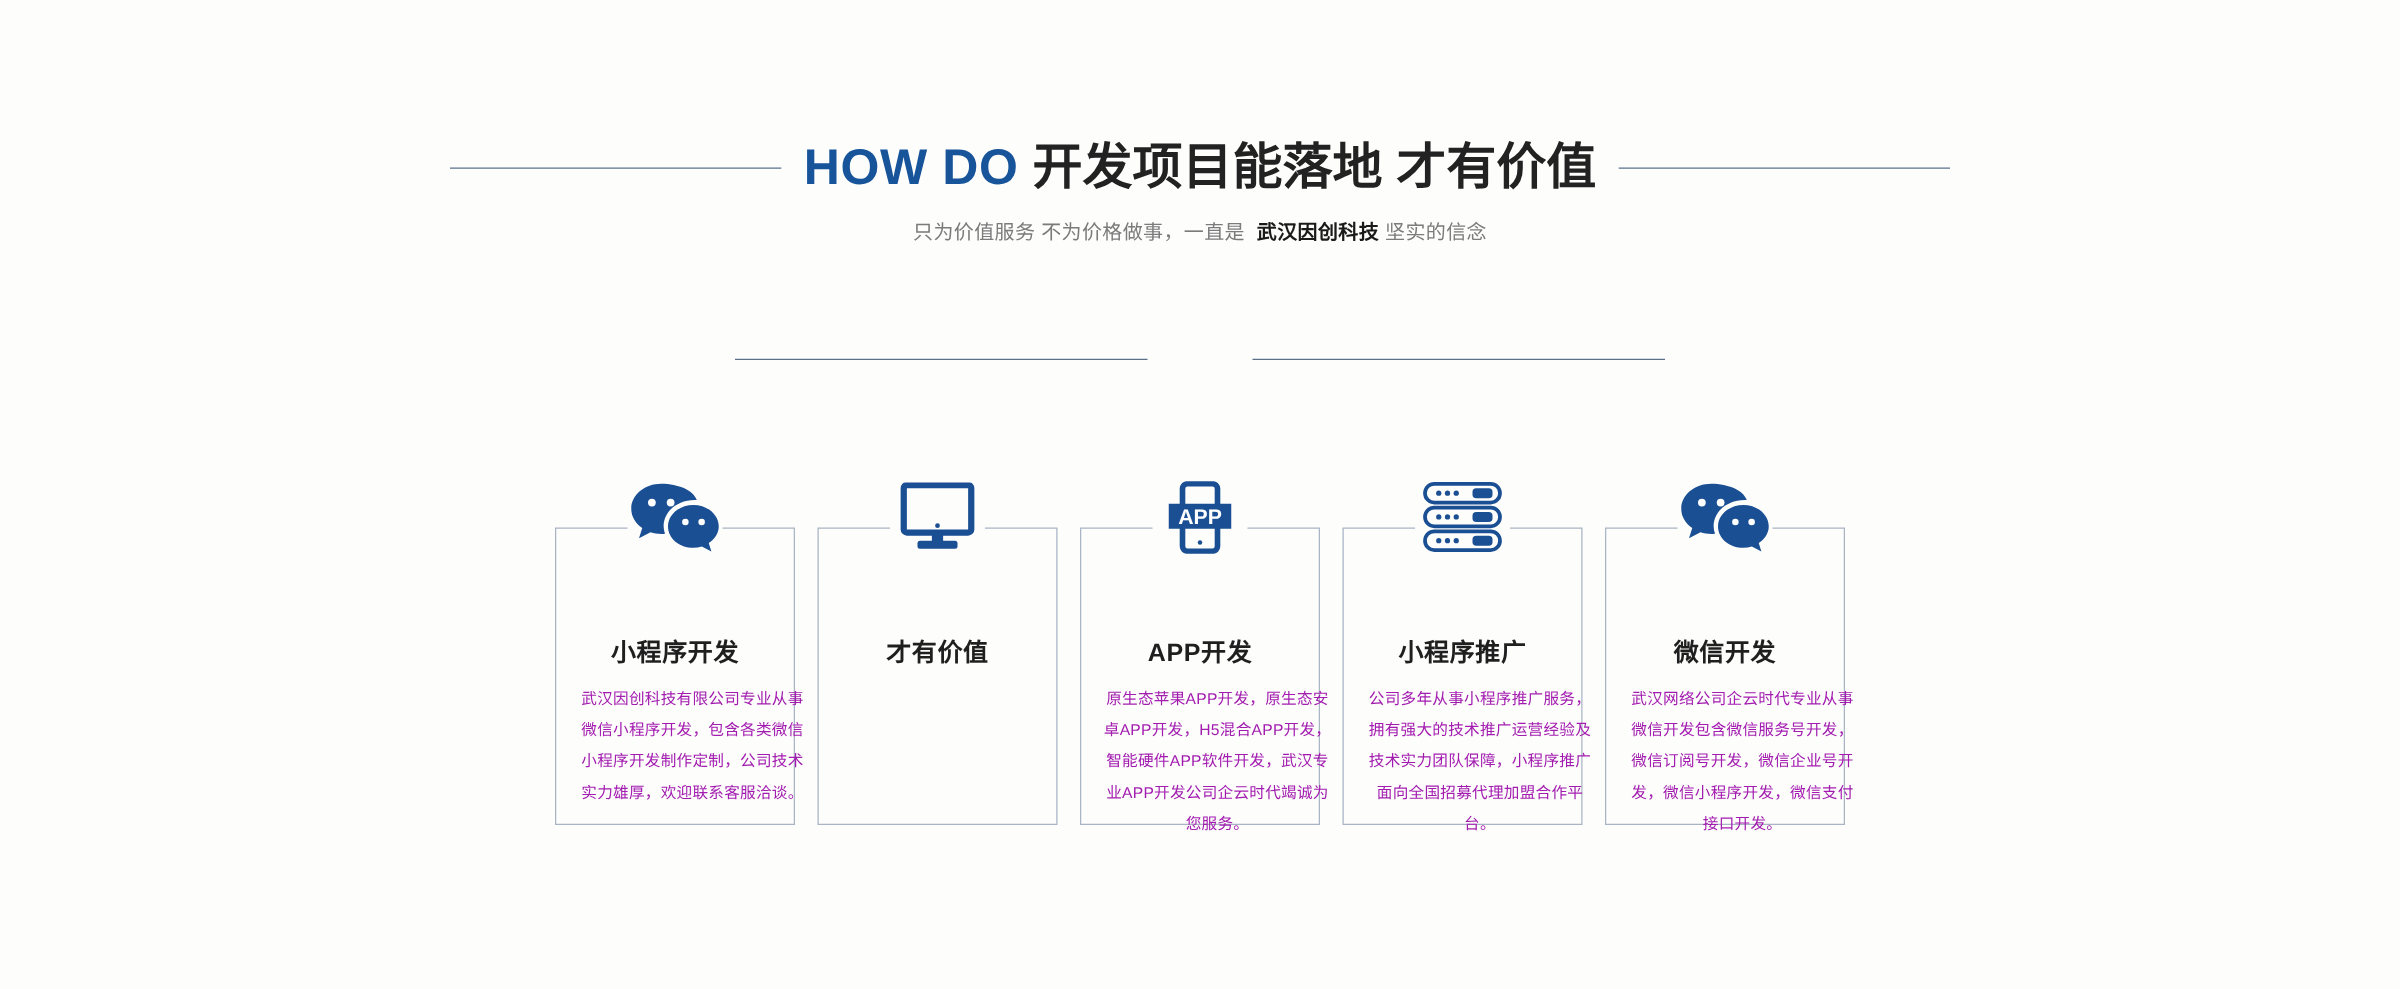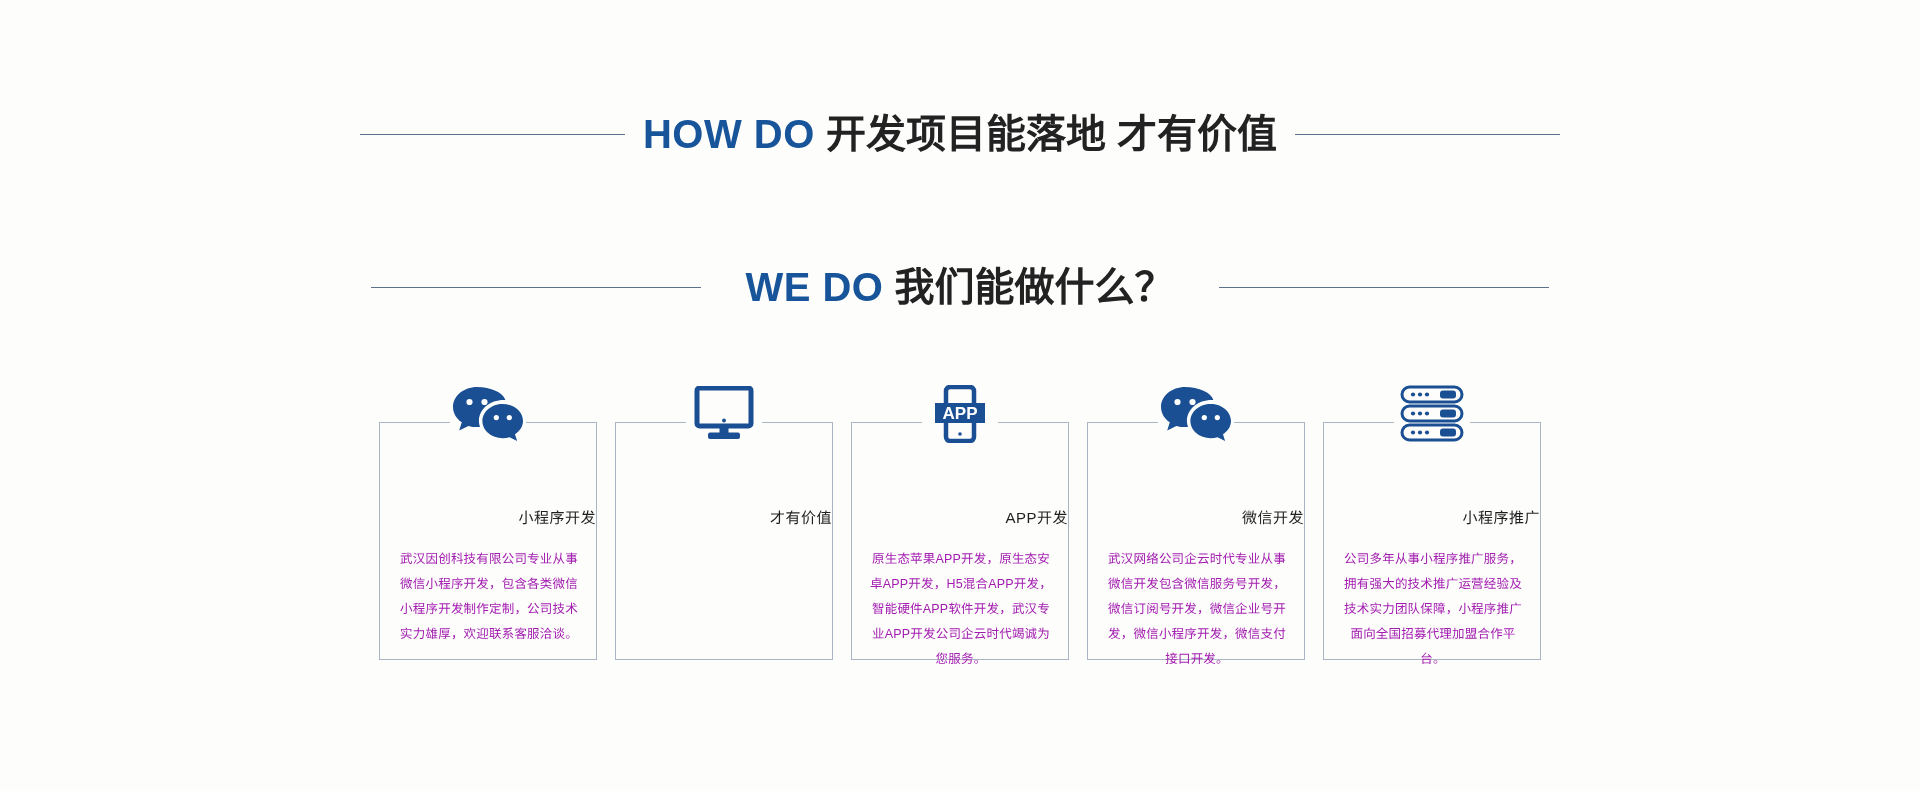--- a/index.html
+++ b/index.html
@@ -88,21 +88,21 @@
     left: 0;
     width: 1920px;
     display: flex;
     justify-content: center;
     align-items: flex-start;
     gap: 18px;
   }
 
   .card {
     position: relative;
-    width: 218px;
+    width: 192px;
     height: 238px;
     margin-top: 22px;
     box-sizing: border-box;
     border: 1px solid #a9b4c4;
     background: transparent;
   }
   
   .card .notch {
     position: absolute;
     top: -3px;
@@ -123,23 +123,23 @@
     display: flex;
     align-items: center;
     justify-content: center;
   }
 
   .card .card-title {
     position: absolute;
     top: 83px;
     left: 0;
     width: 100%;
-    text-align: right;
-    font-size: 15px;
-    font-weight: normal;
+    text-align: center;
+    font-size: 20px;
+    font-weight: bold;
     color: #1f1f1f;
     letter-spacing: 0.5px;
   }
 
   .card .card-body {
     position: absolute;
     top: 124px;
     left: 16px;
     width: 186px;
     text-align: center;
@@ -157,28 +157,28 @@
 <div class="section-how">
 
   <div class="heading-row how-row">
     <div class="rule rule-left-how"></div>
     <div class="headline">
       <span class="en">HOW DO</span><span>&nbsp;</span><span class="cn">开发项目能落地 才有价值</span>
     </div>
     <div class="rule rule-right-how"></div>
   </div>
 
+  <div class="subtitle">
+    <span>只为价值服务 不为价格做事，一直是</span><span>&nbsp;&nbsp;</span><span class="brand">武汉因创科技</span><span>&nbsp;</span><span>坚实的信念</span>
+  </div>
 
 </div>
 
 <div class="heading-row we-row">
   <div class="rule rule-left-we"></div>
-  <div class="headline">
-    <span class="en">WE DO</span><span>&nbsp;</span><span class="cn">我们能做什么？</span>
-  </div>
   <div class="rule rule-right-we"></div>
 </div>
 
 <div class="cards">
 
   <div class="card">
     <div class="notch"></div>
     <div class="icon-wrap">
       <svg width="74" height="58" viewBox="0 0 74 58">
         <path d="M26 2C12.8 2 2 10.9 2 21.9c0 6.2 3.4 11.7 8.8 15.4l-2.6 8.3 9.2-4.7c2.7.8 5.6 1.2 8.6 1.2 1 0 2-.05 3-.14-.7-1.9-1.1-3.9-1.1-6C27.9 24.2 38.9 15 52.6 15c.6 0 1.2.02 1.8.06C52 7.5 39.9 2 26 2z" fill="#1b4f93"></path>
@@ -211,36 +211,20 @@
     <div class="icon-wrap">
       <svg width="56" height="58" viewBox="0 0 56 58">
         <rect x="14" y="2" width="28" height="54" rx="4" fill="none" stroke="#1b4f93" stroke-width="4.5"></rect>
         <circle cx="28" cy="49" r="1.8" fill="#1b4f93"></circle>
         <rect x="3" y="18" width="50" height="20" fill="#1b4f93"></rect>
         <text x="28" y="34.2" text-anchor="middle" font-family="Liberation Sans, sans-serif" font-size="17" font-weight="bold" fill="#ffffff">APP</text>
       </svg>
     </div>
     <div class="card-title">APP开发</div>
     <div class="card-body">原生态苹果APP开发，原生态安卓APP开发，H5混合APP开发，智能硬件APP软件开发，武汉专业APP开发公司企云时代竭诚为您服务。</div>
-  </div>
-
-  <div class="card">
-    <div class="notch"></div>
-    <div class="icon-wrap">
-      <svg width="74" height="58" viewBox="0 0 74 58">
-        <path d="M26 2C12.8 2 2 10.9 2 21.9c0 6.2 3.4 11.7 8.8 15.4l-2.6 8.3 9.2-4.7c2.7.8 5.6 1.2 8.6 1.2 1 0 2-.05 3-.14-.7-1.9-1.1-3.9-1.1-6C27.9 24.2 38.9 15 52.6 15c.6 0 1.2.02 1.8.06C52 7.5 39.9 2 26 2z" fill="#1b4f93"></path>
-        <circle cx="18.5" cy="17" r="3.1" fill="#ffffff"></circle>
-        <circle cx="33.5" cy="17" r="3.1" fill="#ffffff"></circle>
-        <path d="M72 36.1C72 26.6 62.9 19 51.7 19S31.4 26.6 31.4 36.1c0 9.5 9.1 17.1 20.3 17.1 2.4 0 4.7-.35 6.8-1l7.6 3.9-2.1-6.8C68.9 46.1 72 41.4 72 36.1z" fill="#1b4f93"></path>
-        <circle cx="45.3" cy="32.6" r="2.6" fill="#ffffff"></circle>
-        <circle cx="58.3" cy="32.6" r="2.6" fill="#ffffff"></circle>
-      </svg>
-    </div>
-    <div class="card-title">微信开发</div>
-    <div class="card-body">武汉网络公司企云时代专业从事微信开发包含微信服务号开发，微信订阅号开发，微信企业号开发，微信小程序开发，微信支付接口开发。</div>
   </div>
 
   <div class="card">
     <div class="notch"></div>
     <div class="icon-wrap">
       <svg width="64" height="58" viewBox="0 0 64 58">
         <g fill="none" stroke="#1b4f93" stroke-width="3">
           <rect x="2" y="2" width="60" height="15" rx="7.5"></rect>
           <rect x="2" y="21" width="60" height="15" rx="7.5"></rect>
           <rect x="2" y="40" width="60" height="15" rx="7.5"></rect>
@@ -258,13 +242,29 @@
           <rect x="40" y="5.5" width="16" height="8" rx="3"></rect>
           <rect x="40" y="24.5" width="16" height="8" rx="3"></rect>
           <rect x="40" y="43.5" width="16" height="8" rx="3"></rect>
         </g>
       </svg>
     </div>
     <div class="card-title">小程序推广</div>
     <div class="card-body">公司多年从事小程序推广服务，拥有强大的技术推广运营经验及技术实力团队保障，小程序推广面向全国招募代理加盟合作平台。</div>
   </div>
 
+  <div class="card">
+    <div class="notch"></div>
+    <div class="icon-wrap">
+      <svg width="74" height="58" viewBox="0 0 74 58">
+        <path d="M26 2C12.8 2 2 10.9 2 21.9c0 6.2 3.4 11.7 8.8 15.4l-2.6 8.3 9.2-4.7c2.7.8 5.6 1.2 8.6 1.2 1 0 2-.05 3-.14-.7-1.9-1.1-3.9-1.1-6C27.9 24.2 38.9 15 52.6 15c.6 0 1.2.02 1.8.06C52 7.5 39.9 2 26 2z" fill="#1b4f93"></path>
+        <circle cx="18.5" cy="17" r="3.1" fill="#ffffff"></circle>
+        <circle cx="33.5" cy="17" r="3.1" fill="#ffffff"></circle>
+        <path d="M72 36.1C72 26.6 62.9 19 51.7 19S31.4 26.6 31.4 36.1c0 9.5 9.1 17.1 20.3 17.1 2.4 0 4.7-.35 6.8-1l7.6 3.9-2.1-6.8C68.9 46.1 72 41.4 72 36.1z" fill="#1b4f93"></path>
+        <circle cx="45.3" cy="32.6" r="2.6" fill="#ffffff"></circle>
+        <circle cx="58.3" cy="32.6" r="2.6" fill="#ffffff"></circle>
+      </svg>
+    </div>
+    <div class="card-title">微信开发</div>
+    <div class="card-body">武汉网络公司企云时代专业从事微信开发包含微信服务号开发，微信订阅号开发，微信企业号开发，微信小程序开发，微信支付接口开发。</div>
+  </div>
+
 </div>
 
 </body></html>

